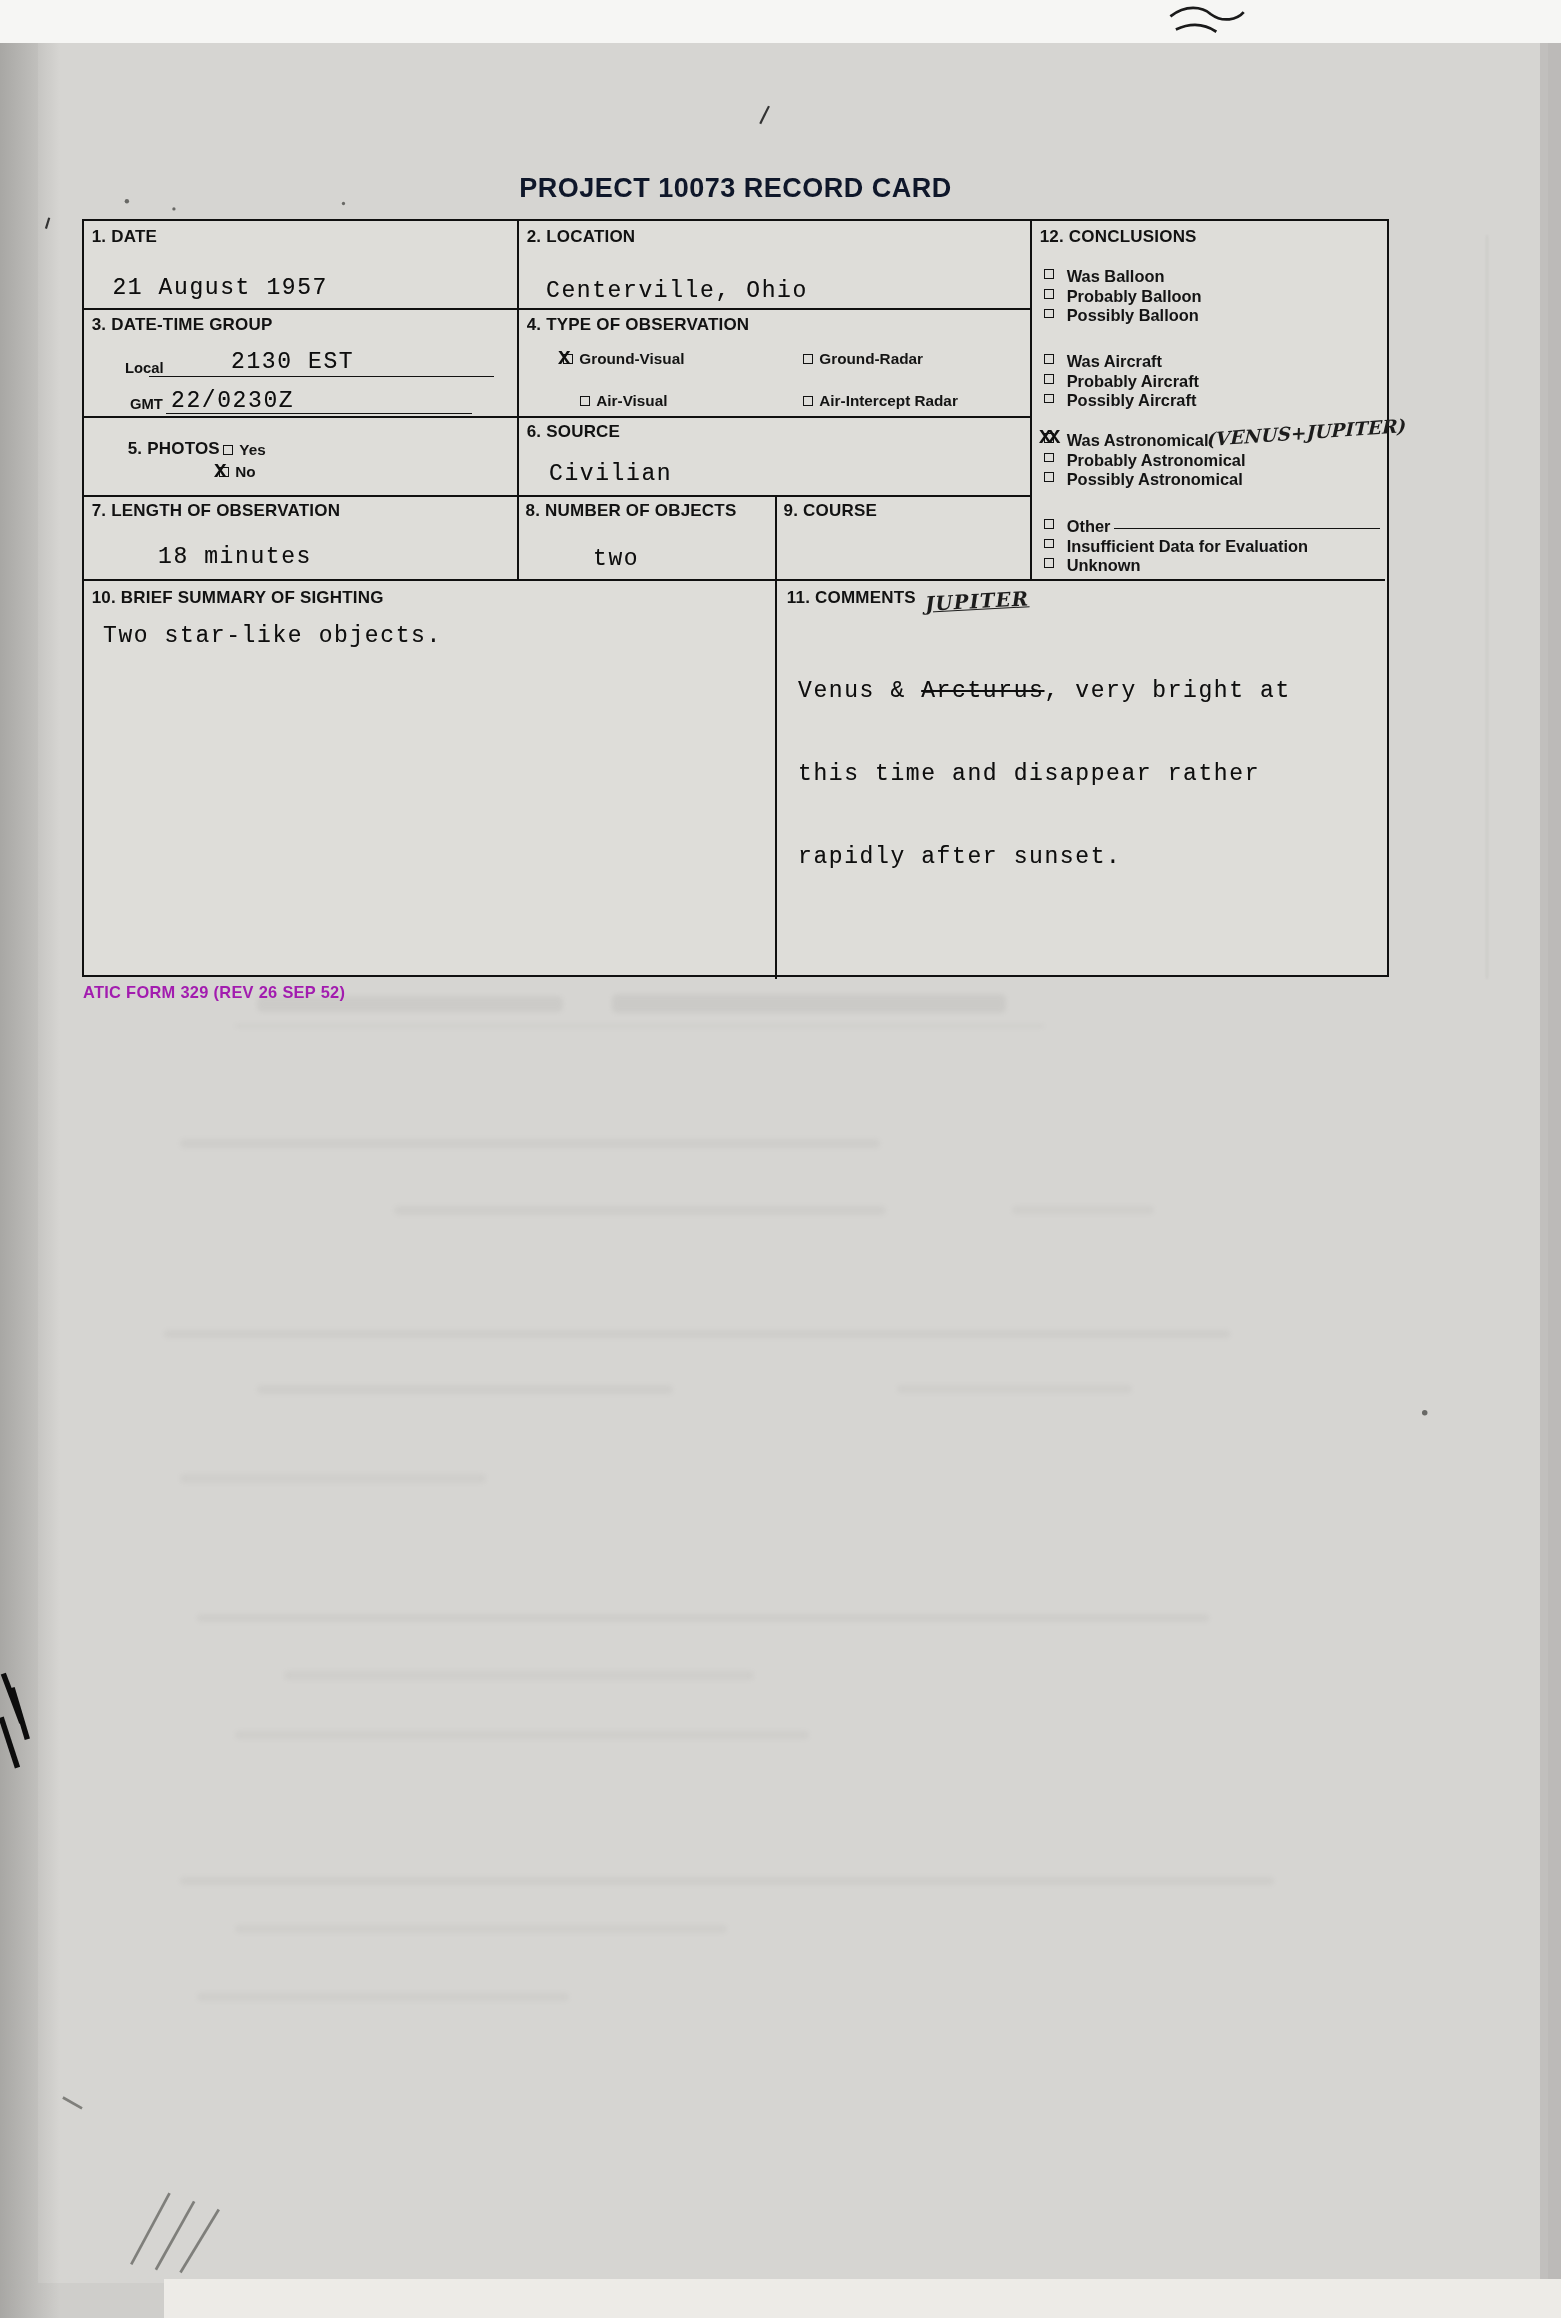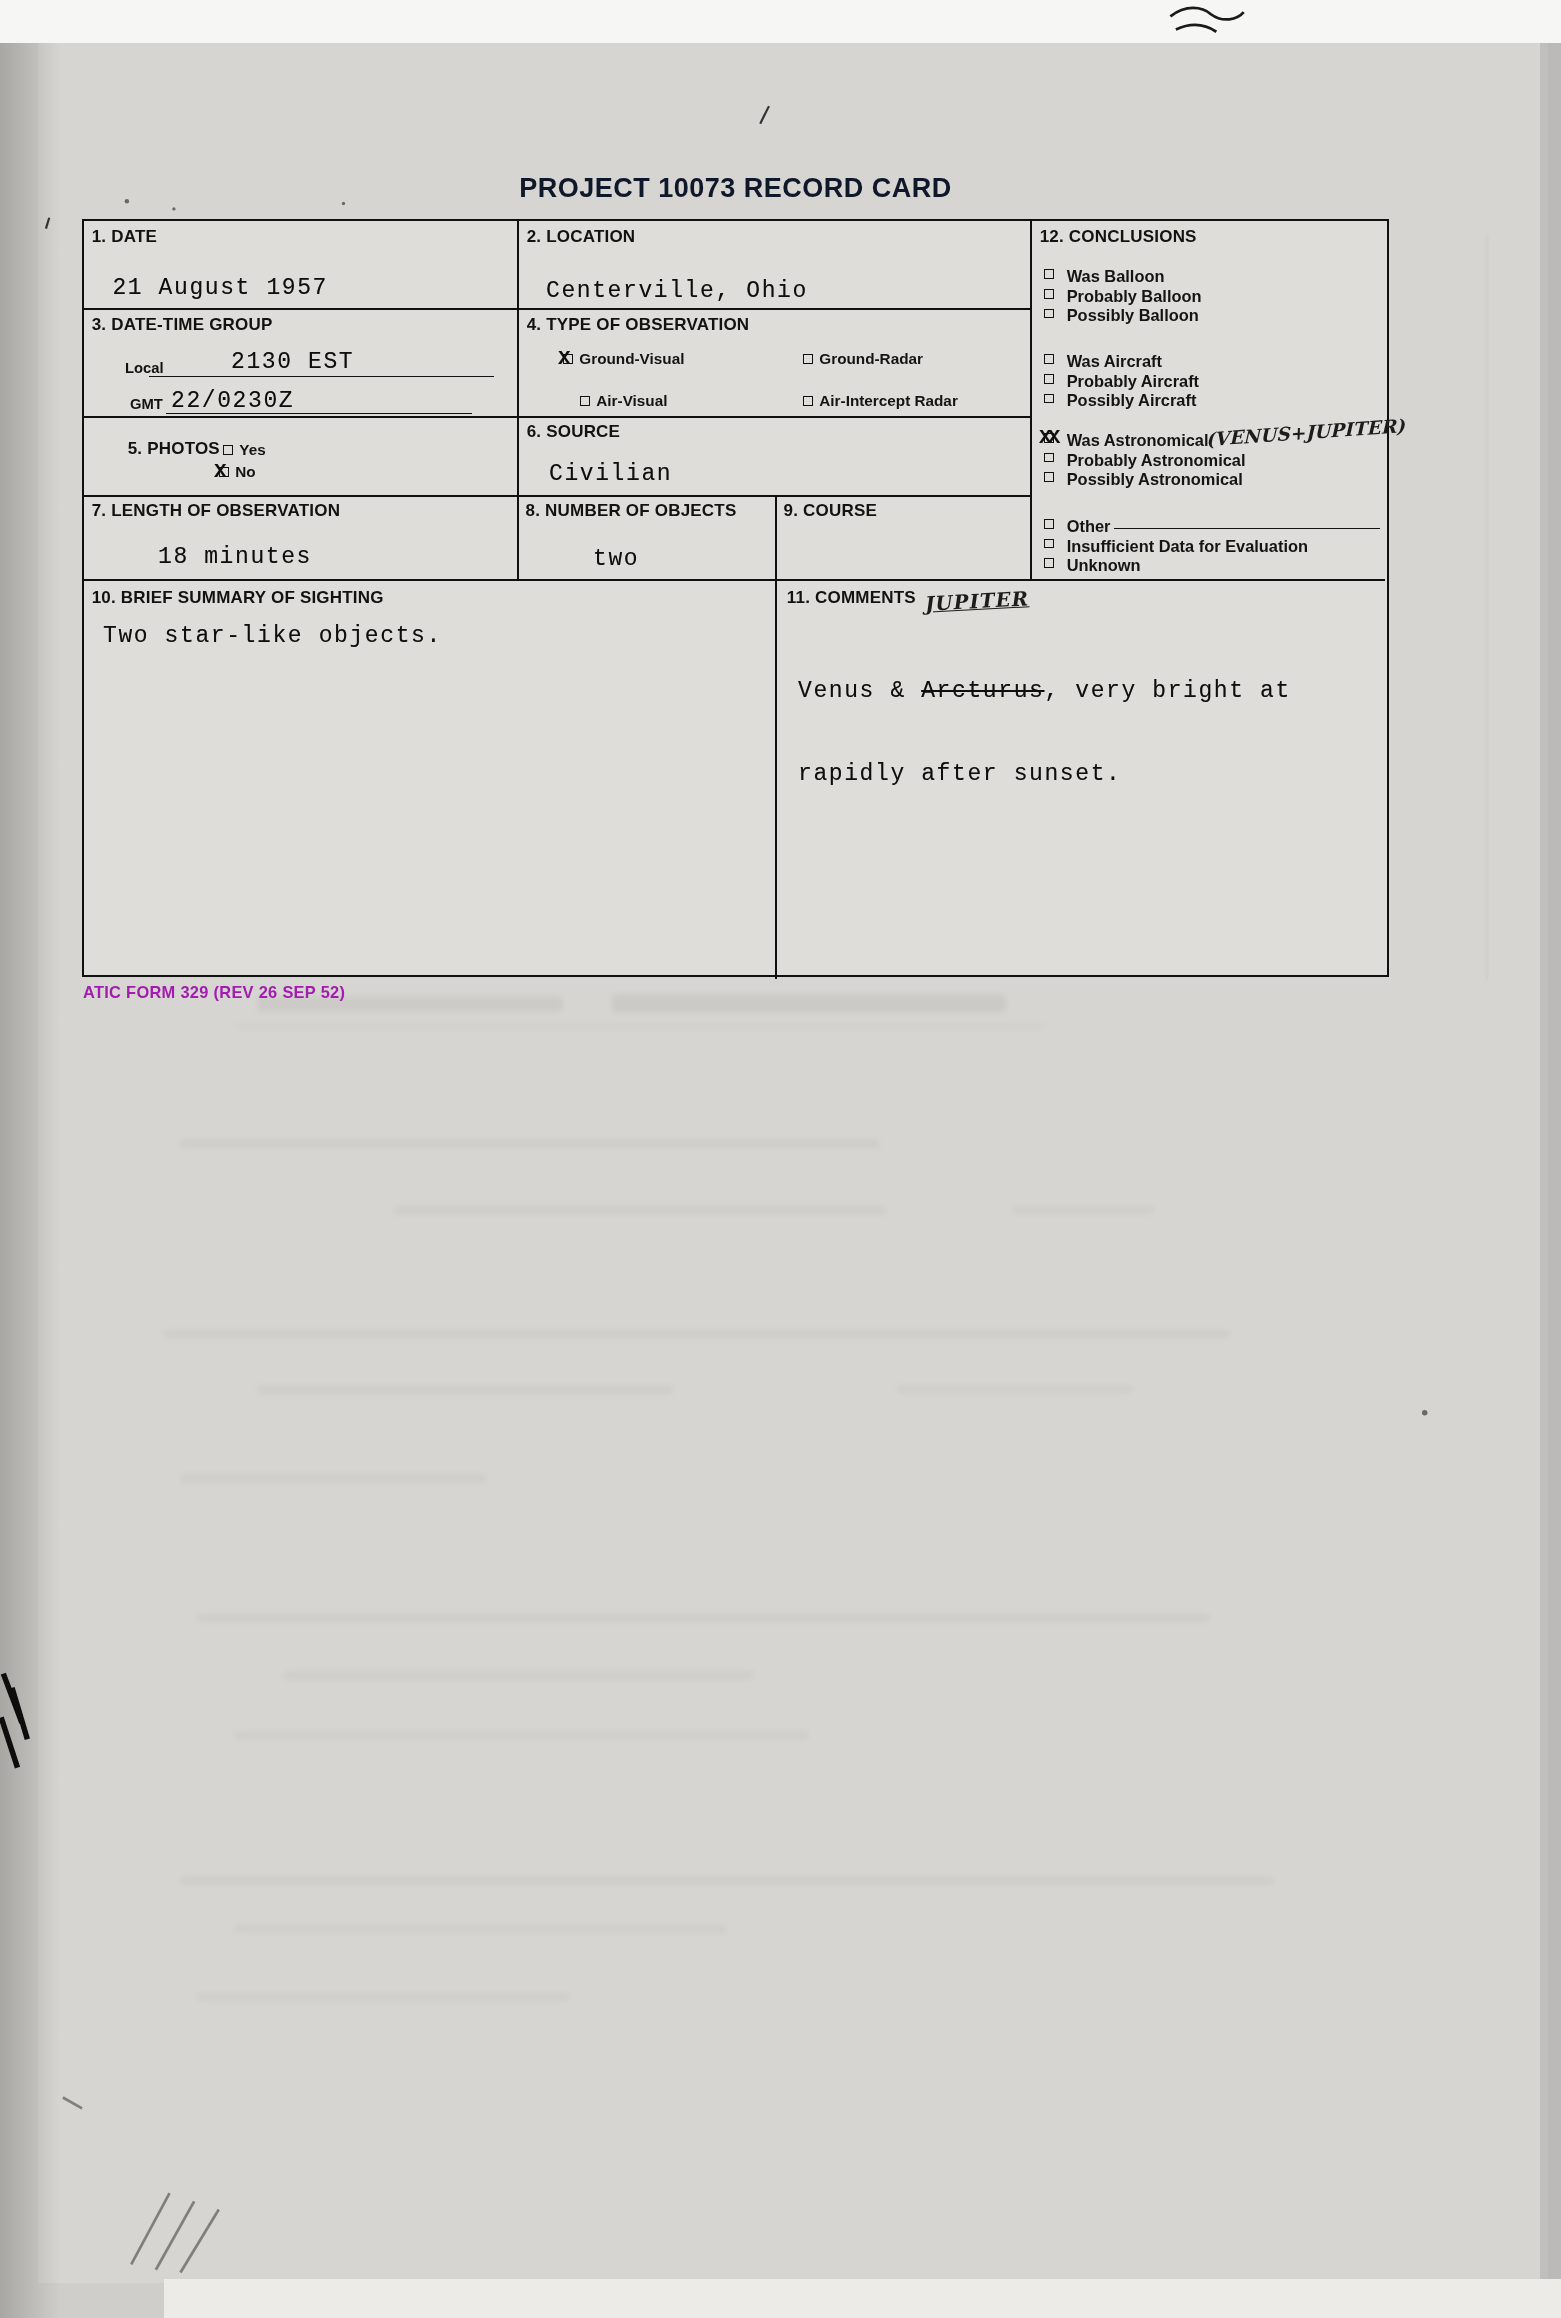--- a/index.html
+++ b/index.html
@@ -187,20 +187,21 @@
     <div class="cellgrp" style="left:0;top:360px;width:691px;height:398px;">
       <span class="lbl" style="left:7.7px;top:6.6px;">10. BRIEF SUMMARY OF SIGHTING</span>
       <span class="typed" style="left:19px;top:42px;">Two star-like objects.</span>
     </div>
 
     <div class="cellgrp" style="left:693px;top:360px;width:608px;height:398px;">
       <span class="lbl" style="left:9.8px;top:6.6px;">11. COMMENTS</span>
       <span class="hand hand-jupiter">JUPITER</span>
       <div class="typed cm-lines">
         <span class="cm-line"><span>Venus &amp; </span><span class="strike">Arcturus</span><span>, very bright at</span></span>
+        <span class="cm-line">this time and disappear rather</span>
         <span class="cm-line">rapidly after sunset.</span>
       </div>
     </div>
 
     <div class="cellgrp" style="left:948px;top:0;width:353px;height:358px;">
       <span class="lbl" style="left:7.7px;top:5.5px;">12. CONCLUSIONS</span>
       <div class="conc-items">
         <div class="c-item">
           <span class="box">
               <span class="xmark"></span>

